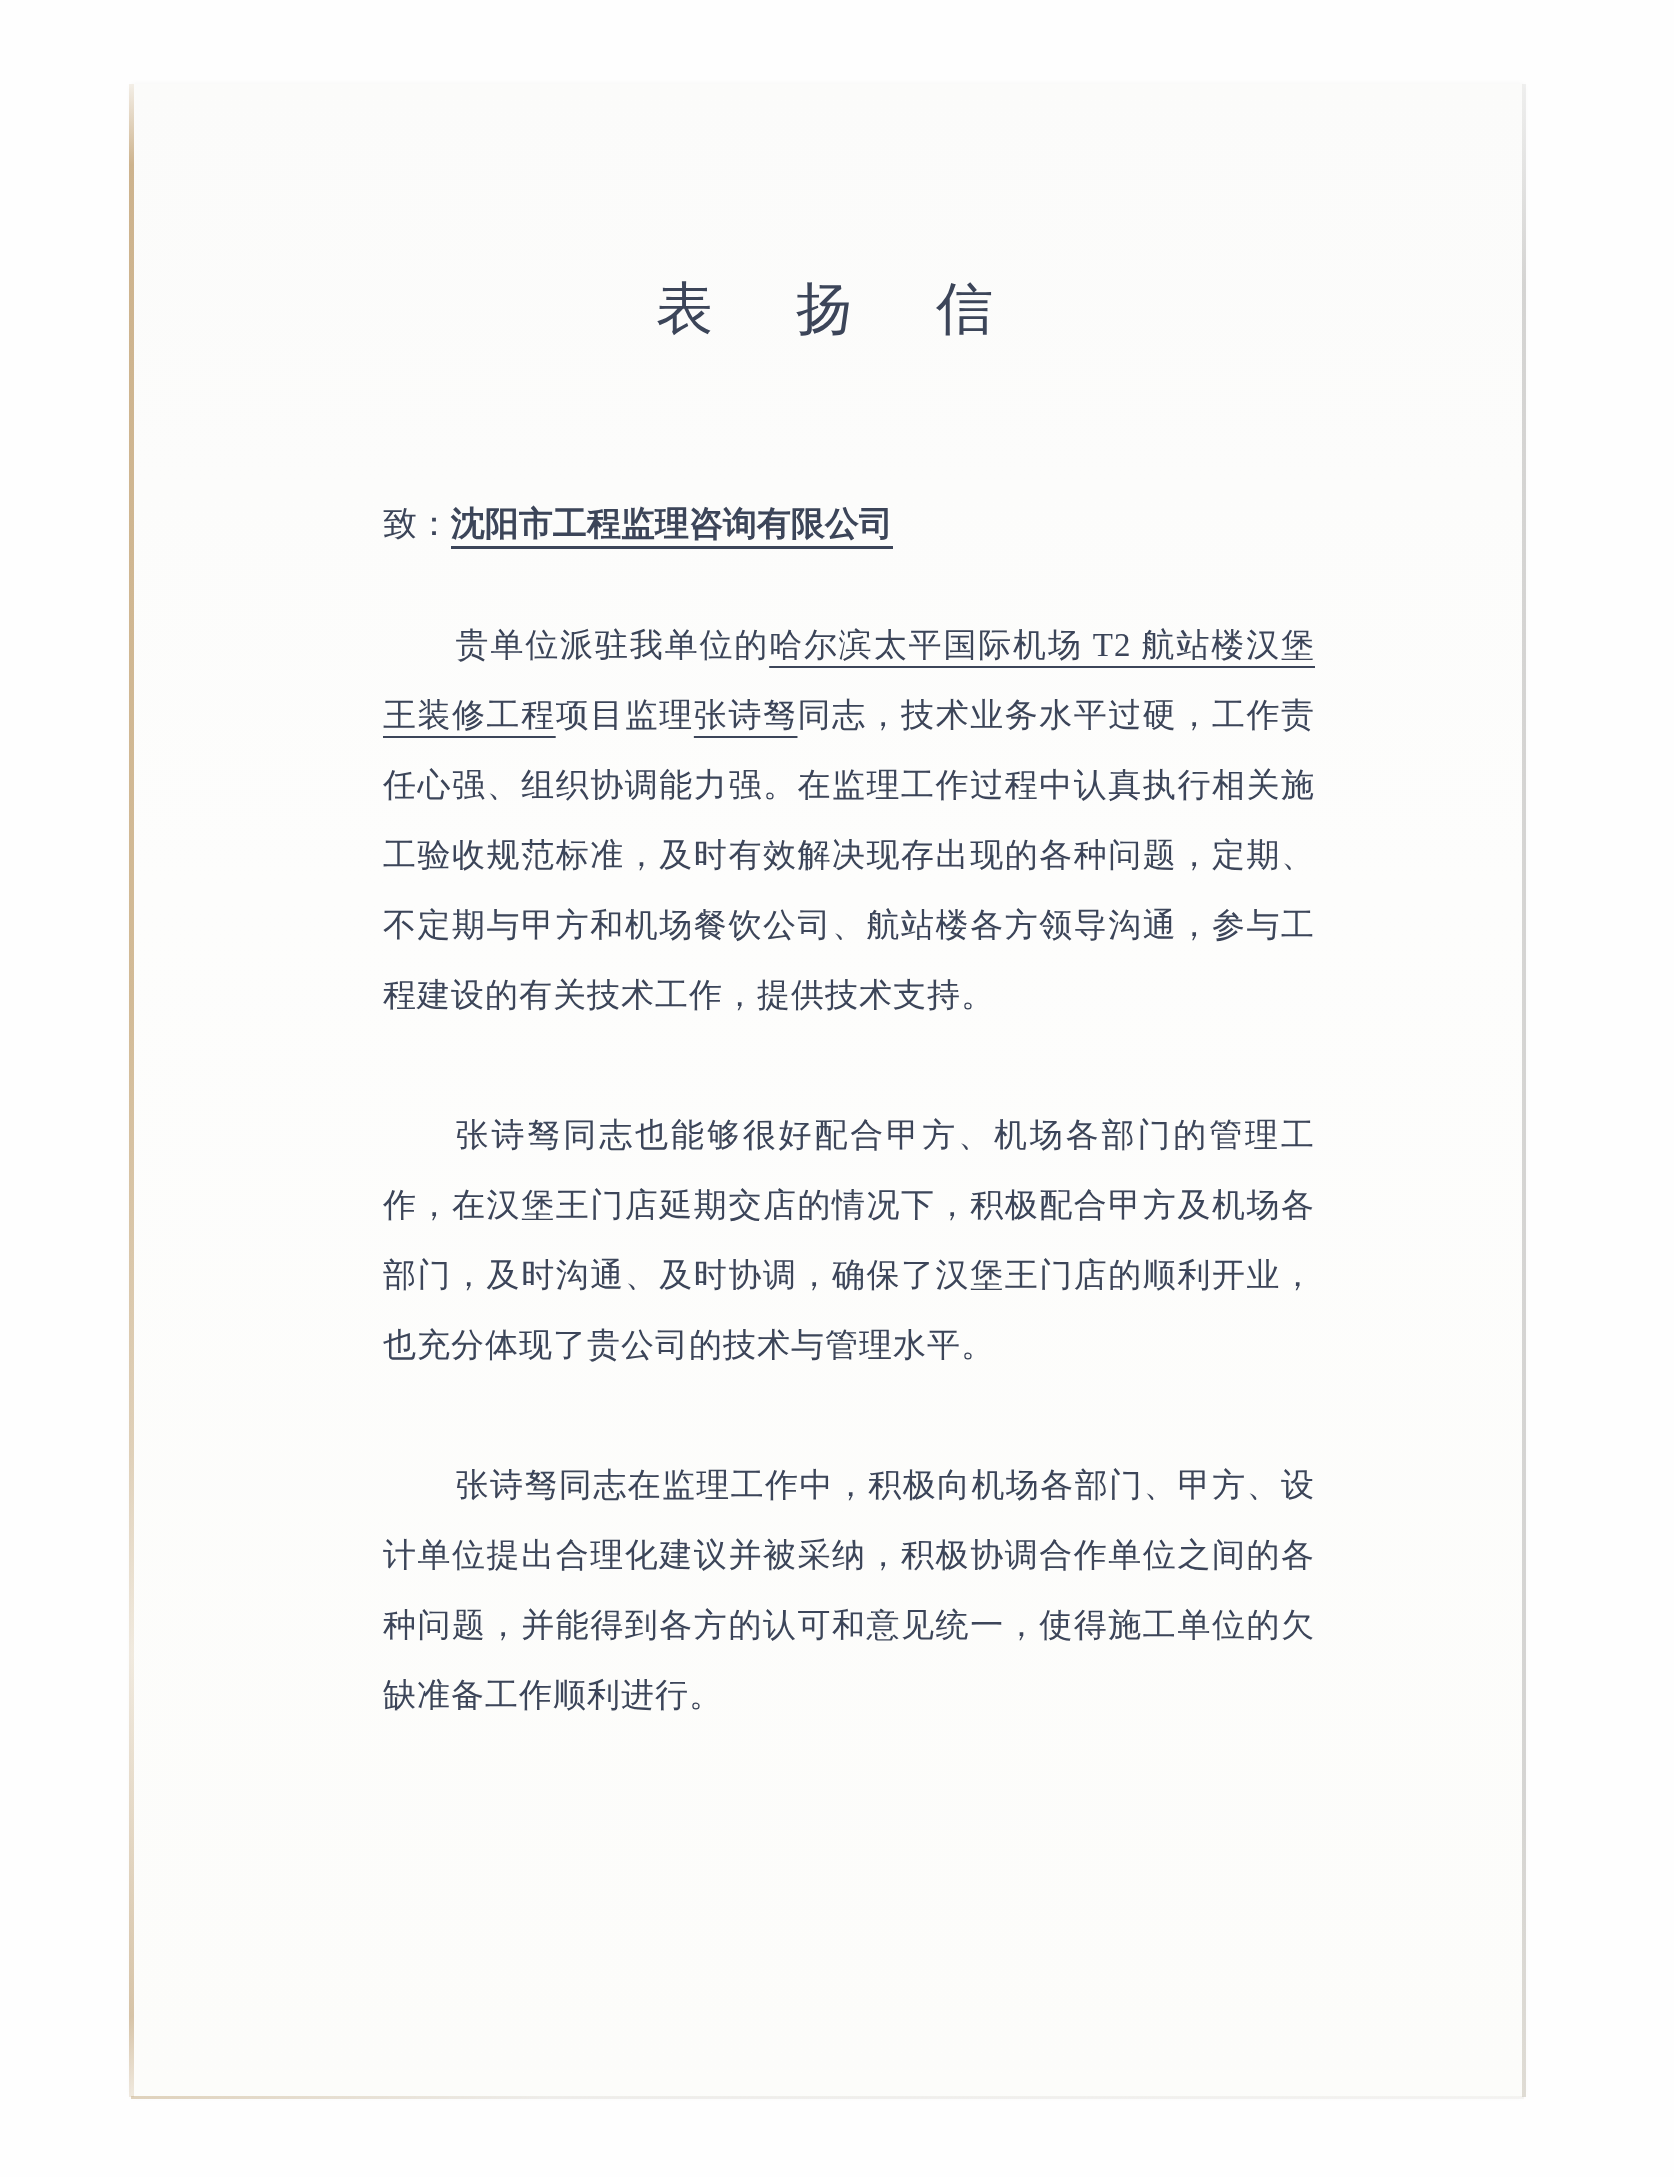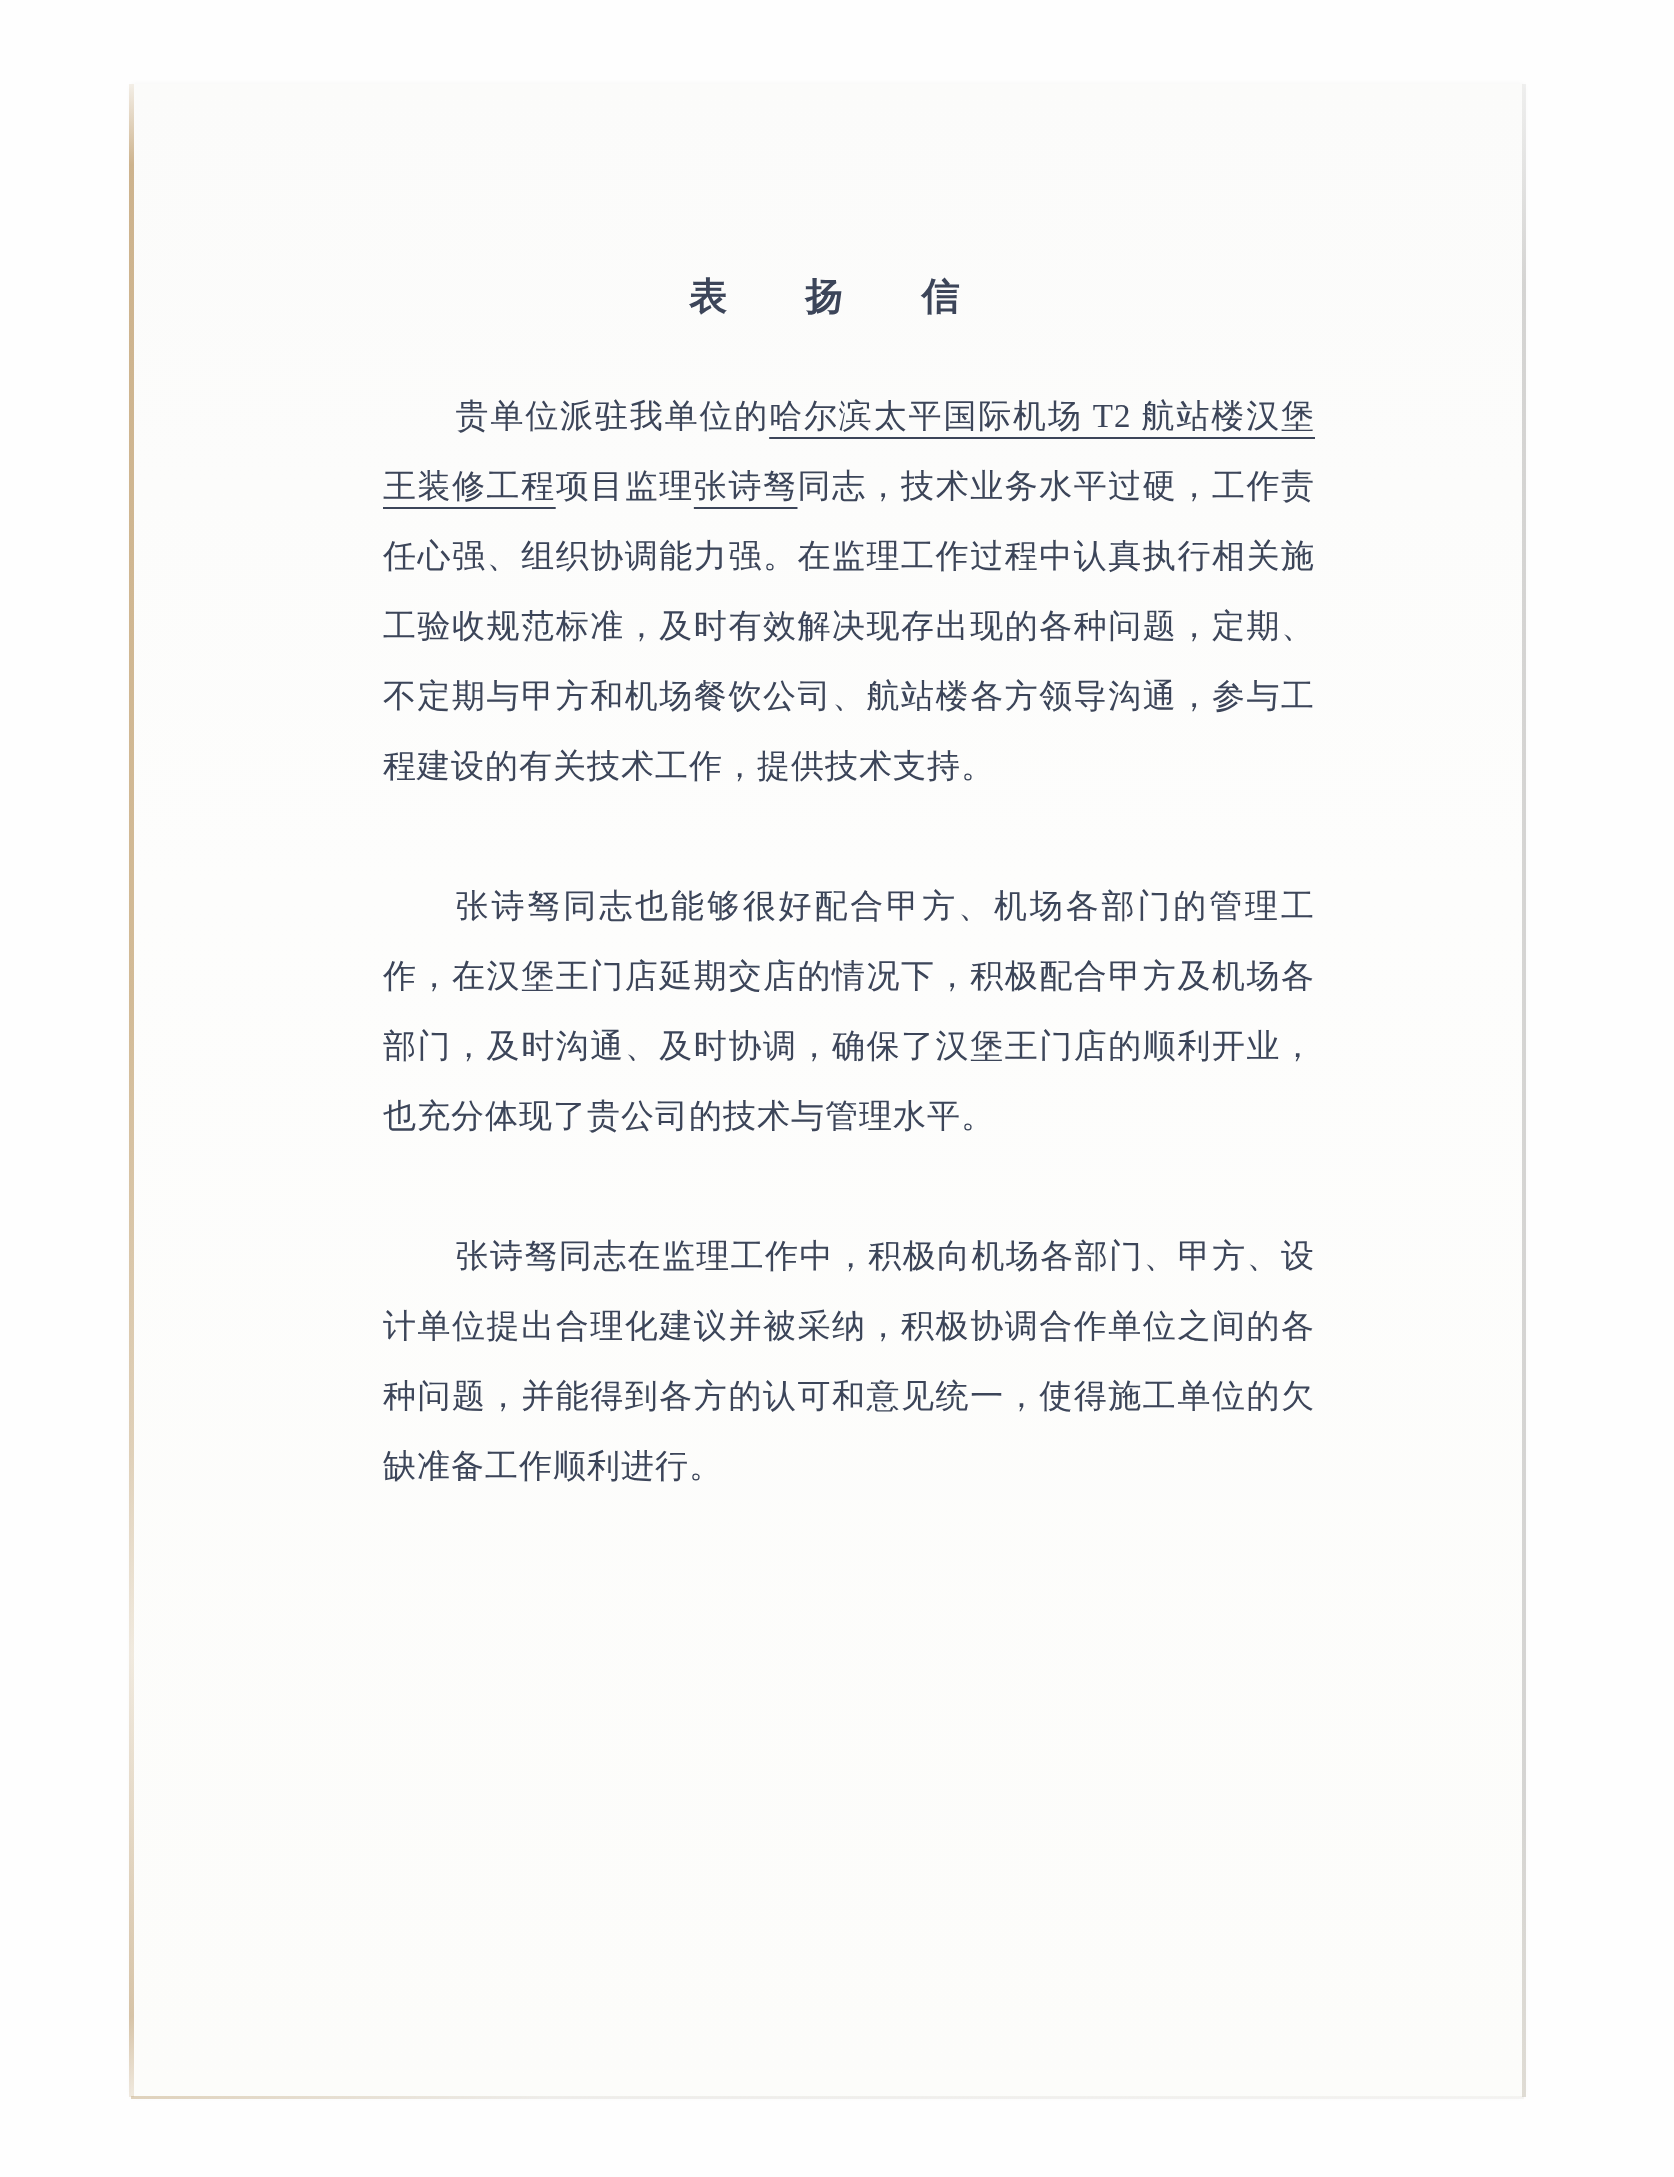--- a/index.html
+++ b/index.html
@@ -54,22 +54,22 @@
     background: linear-gradient(90deg,
       rgba(195,168,125,0.5) 0%,
       rgba(200,195,185,0.25) 30%,
       rgba(200,195,185,0.15) 100%);
   }
 
   .title {
     margin: 0;
     padding-top: 187px;
     text-align: center;
-    font-size: 38px;
-    font-weight: bold;
+    font-size: 57px;
+    font-weight: normal;
     letter-spacing: 5.9px;
     word-spacing: 57px;
     color: var(--ink, #3c4559);
   }
 
   .content {
     margin-left: 252px;
     width: 932px;
     color: var(--ink, #3c4559);
   }
@@ -109,20 +109,23 @@
 <body>
 
 <div class="scan">
   <div class="edge-left"></div>
   <div class="edge-right"></div>
   <div class="edge-bottom"></div>
 
   <h1 class="title">表 扬 信</h1>
 
   <div class="content">
+    <div class="recipient-line">
+      <span>致：</span><span class="recipient-name">沈阳市工程监理咨询有限公司</span>
+    </div>
 
     <div class="letter-body" id="letter-body">
         <p><span>贵单位派驻我单位的</span><span class="u">哈尔滨太平国际机场 T2 航站楼汉堡王装修工程</span><span>项目监理</span><span class="u">张诗驽</span><span>同志，技术业务水平过硬，工作责任心强、组织协调能力强。在监理工作过程中认真执行相关施工验收规范标准，及时有效解决现存出现的各种问题，定期、不定期与甲方和机场餐饮公司、航站楼各方领导沟通，参与工程建设的有关技术工作，提供技术支持。</span></p>
         <p><span>张诗驽同志也能够很好配合甲方、机场各部门的管理工作，在汉堡王门店延期交店的情况下，积极配合甲方及机场各部门，及时沟通、及时协调，确保了汉堡王门店的顺利开业，也充分体现了贵公司的技术与管理水平。</span></p>
         <p><span>张诗驽同志在监理工作中，积极向机场各部门、甲方、设计单位提出合理化建议并被采纳，积极协调合作单位之间的各种问题，并能得到各方的认可和意见统一，使得施工单位的欠缺准备工作顺利进行。</span></p>
       </div>
   </div>
 </div>
 
 

